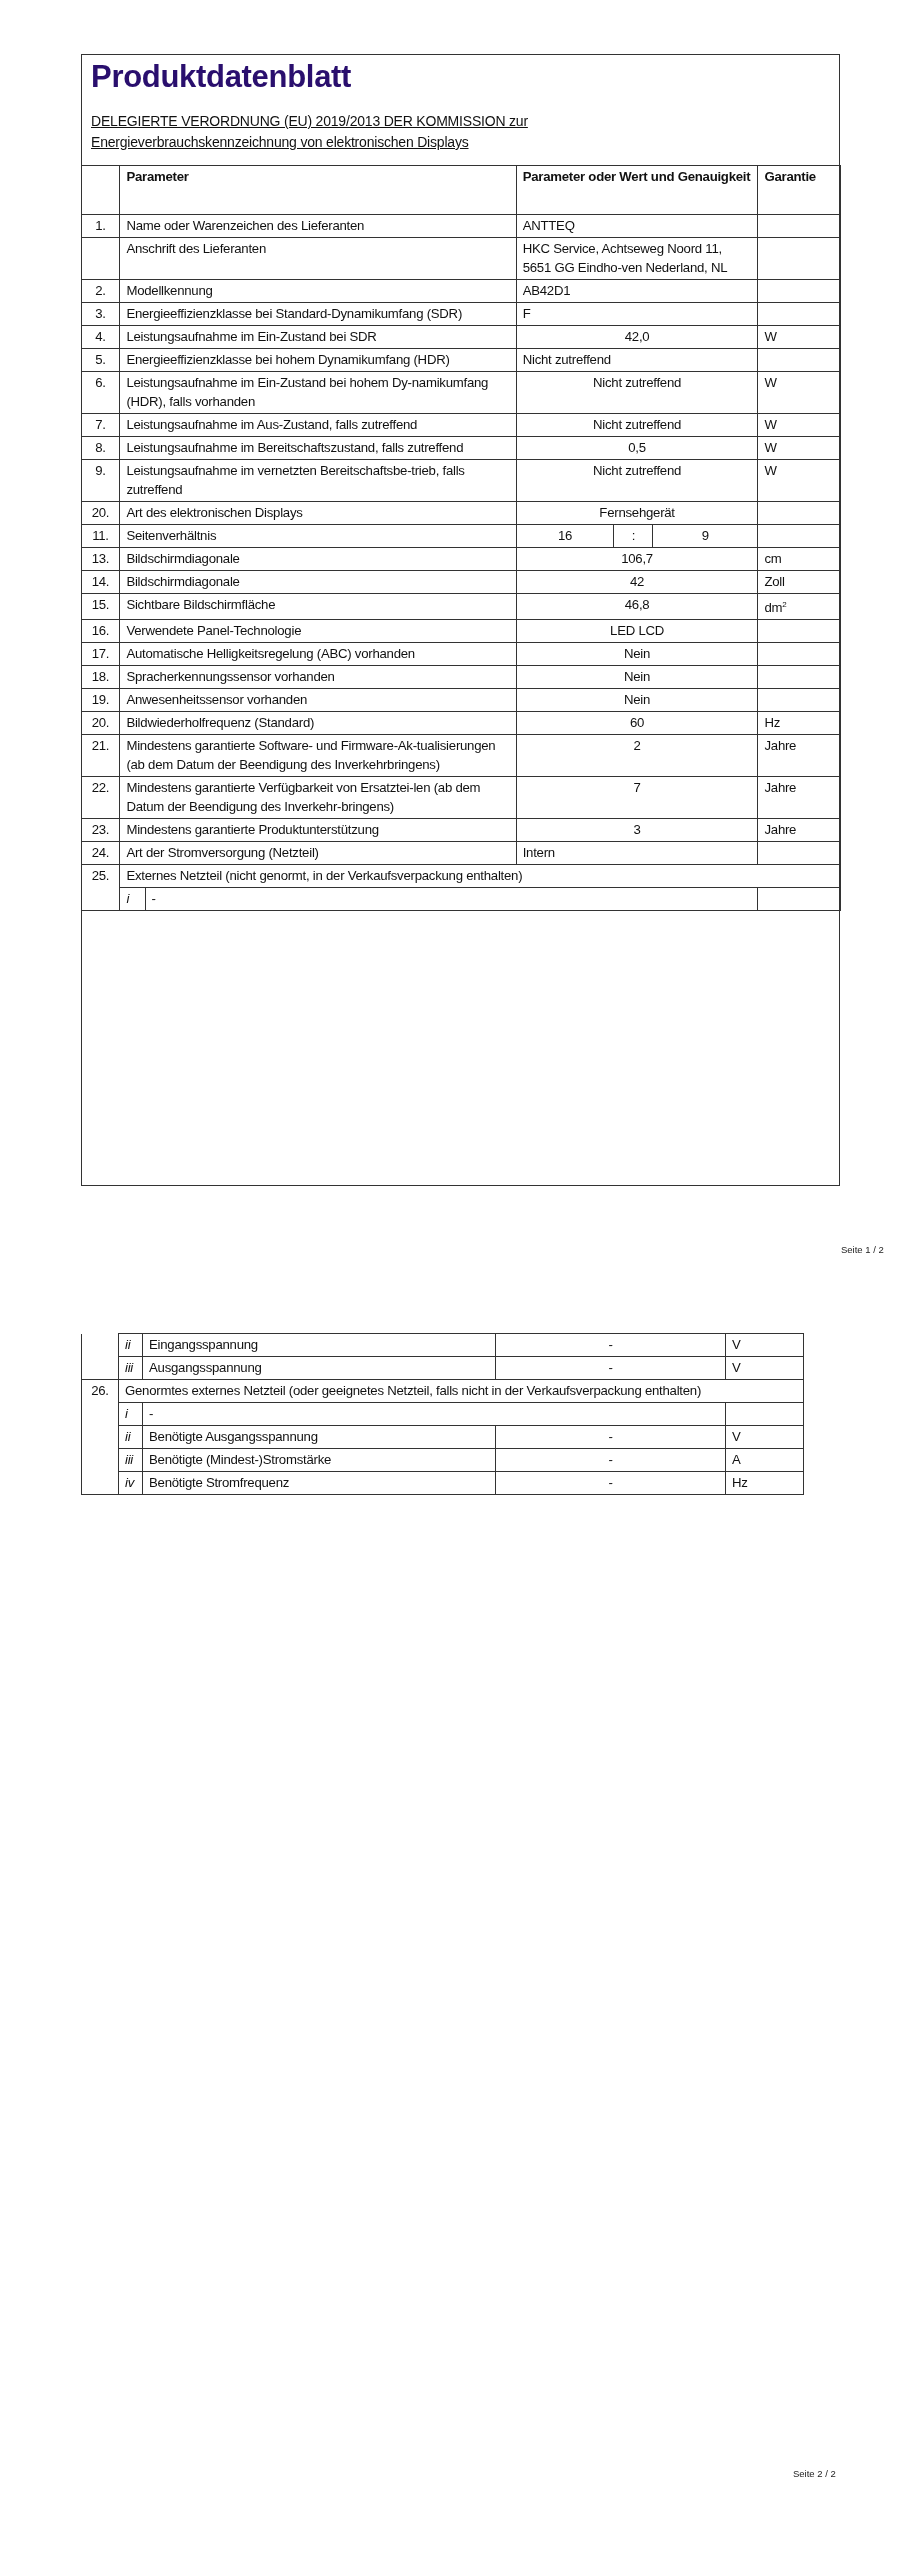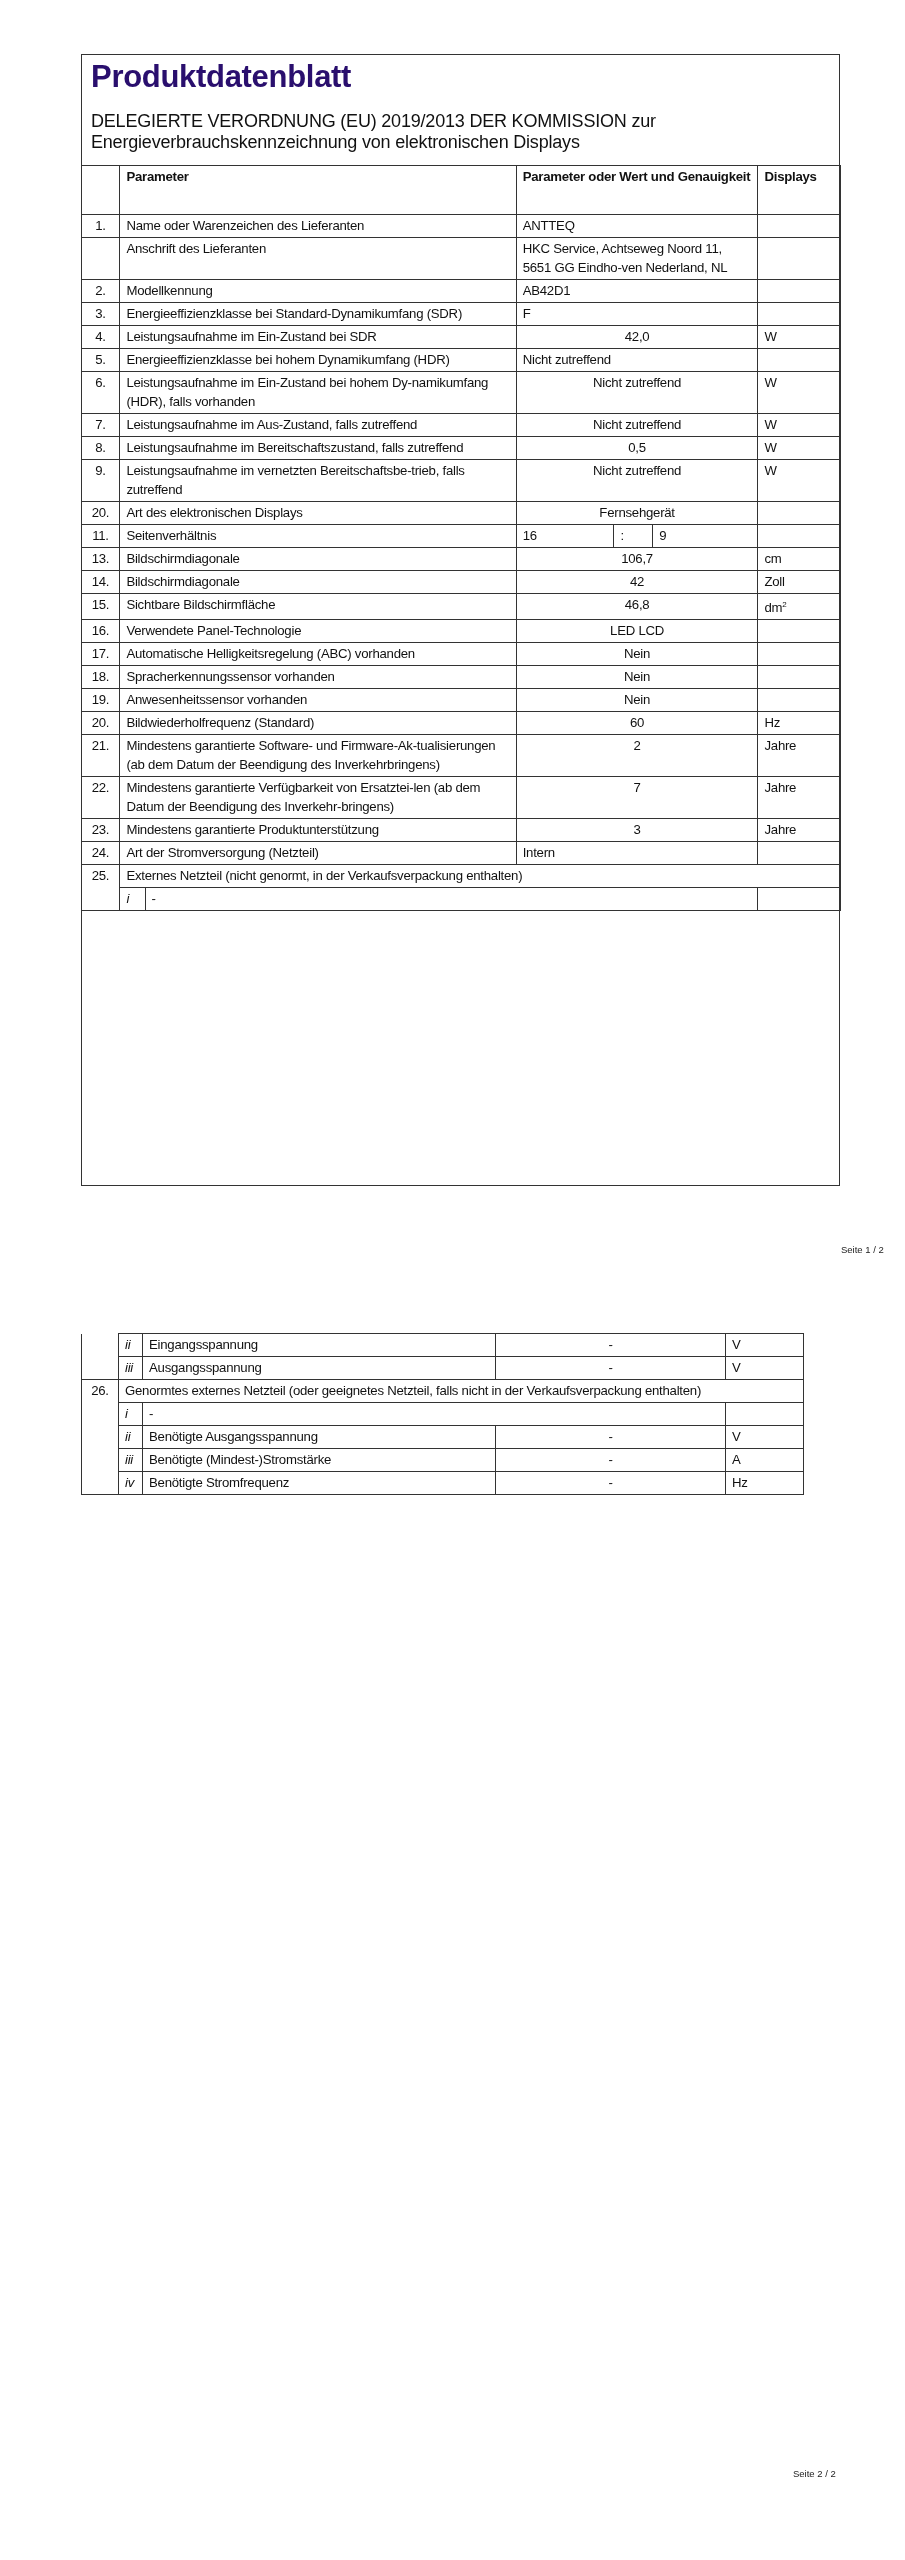--- a/index.html
+++ b/index.html
@@ -1,25 +1,25 @@
 <!DOCTYPE html>
 <html><head>
 <meta charset="utf-8">
 <style>
   html, body { margin: 0; padding: 0; background: #ffffff; }
   body { width: 905px; height: 2560px; position: relative; font-family: "Liberation Sans", sans-serif; color: #111; overflow: hidden; }
   .page { position: absolute; left: 0; width: 905px; }
   .sheet { position: absolute; left: 81px; width: 759px; border: 1.5px solid #333; box-sizing: border-box; }
   .title { font-family: "Liberation Sans", sans-serif; font-weight: bold; color: #2a0f6e; font-size: 31px; position: absolute; left: 9px; top: 4px; letter-spacing: -0.3px; }
-  .sub { position: absolute; left: 9px; top: 56px; font-size: 18px; line-height: 21px; letter-spacing: -0.2px; }
+  .sub { position: absolute; left: 9px; top: 56px; font-size: 14px; line-height: 21px; letter-spacing: -0.2px; text-decoration: underline; }
   table { border-collapse: collapse; width: 100%; table-layout: fixed; font-size: 13.2px; letter-spacing: -0.25px; }
   td { border: 1.4px solid #333; padding: 1px 6px 2px 6px; vertical-align: top; line-height: 19px; }
   td.num { text-align: center; padding: 1px 2px; }
   td.r { text-align: center; }
-  td.c { text-align: left; }
+  td.c { text-align: center; }
   .hdr td { font-weight: bold; }
   .rom { font-style: italic; }
   .nb { border-top: none; border-bottom: none; }
   .nbb { border-bottom: none; }
   .nbt { border-top: none; }
   .footer { position: absolute; font-size: 9.5px; color: #222; }
   sup { font-size: 8px; }
 </style>
 </head>
 <body>
@@ -40,21 +40,21 @@
             <col style="width:93px">
             <col style="width:37px">
             <col style="width:100px">
             <col style="width:78px">
         </colgroup>
         <tbody>
             <tr class="hdr" style="height:49px;">
           <td></td>
           <td colspan="2">Parameter</td>
           <td colspan="3">Parameter oder Wert und Genauigkeit</td>
-          <td>Displays</td>
+          <td>Garantie</td>
         </tr>
         </tbody>
           <tbody id="rows1">
             <tr>
               <td class="num">1.</td>
               <td colspan="2">Name oder Warenzeichen des Lieferanten</td>
               <td colspan="3">ANTTEQ</td>
               <td></td>
             </tr>
             <tr>

